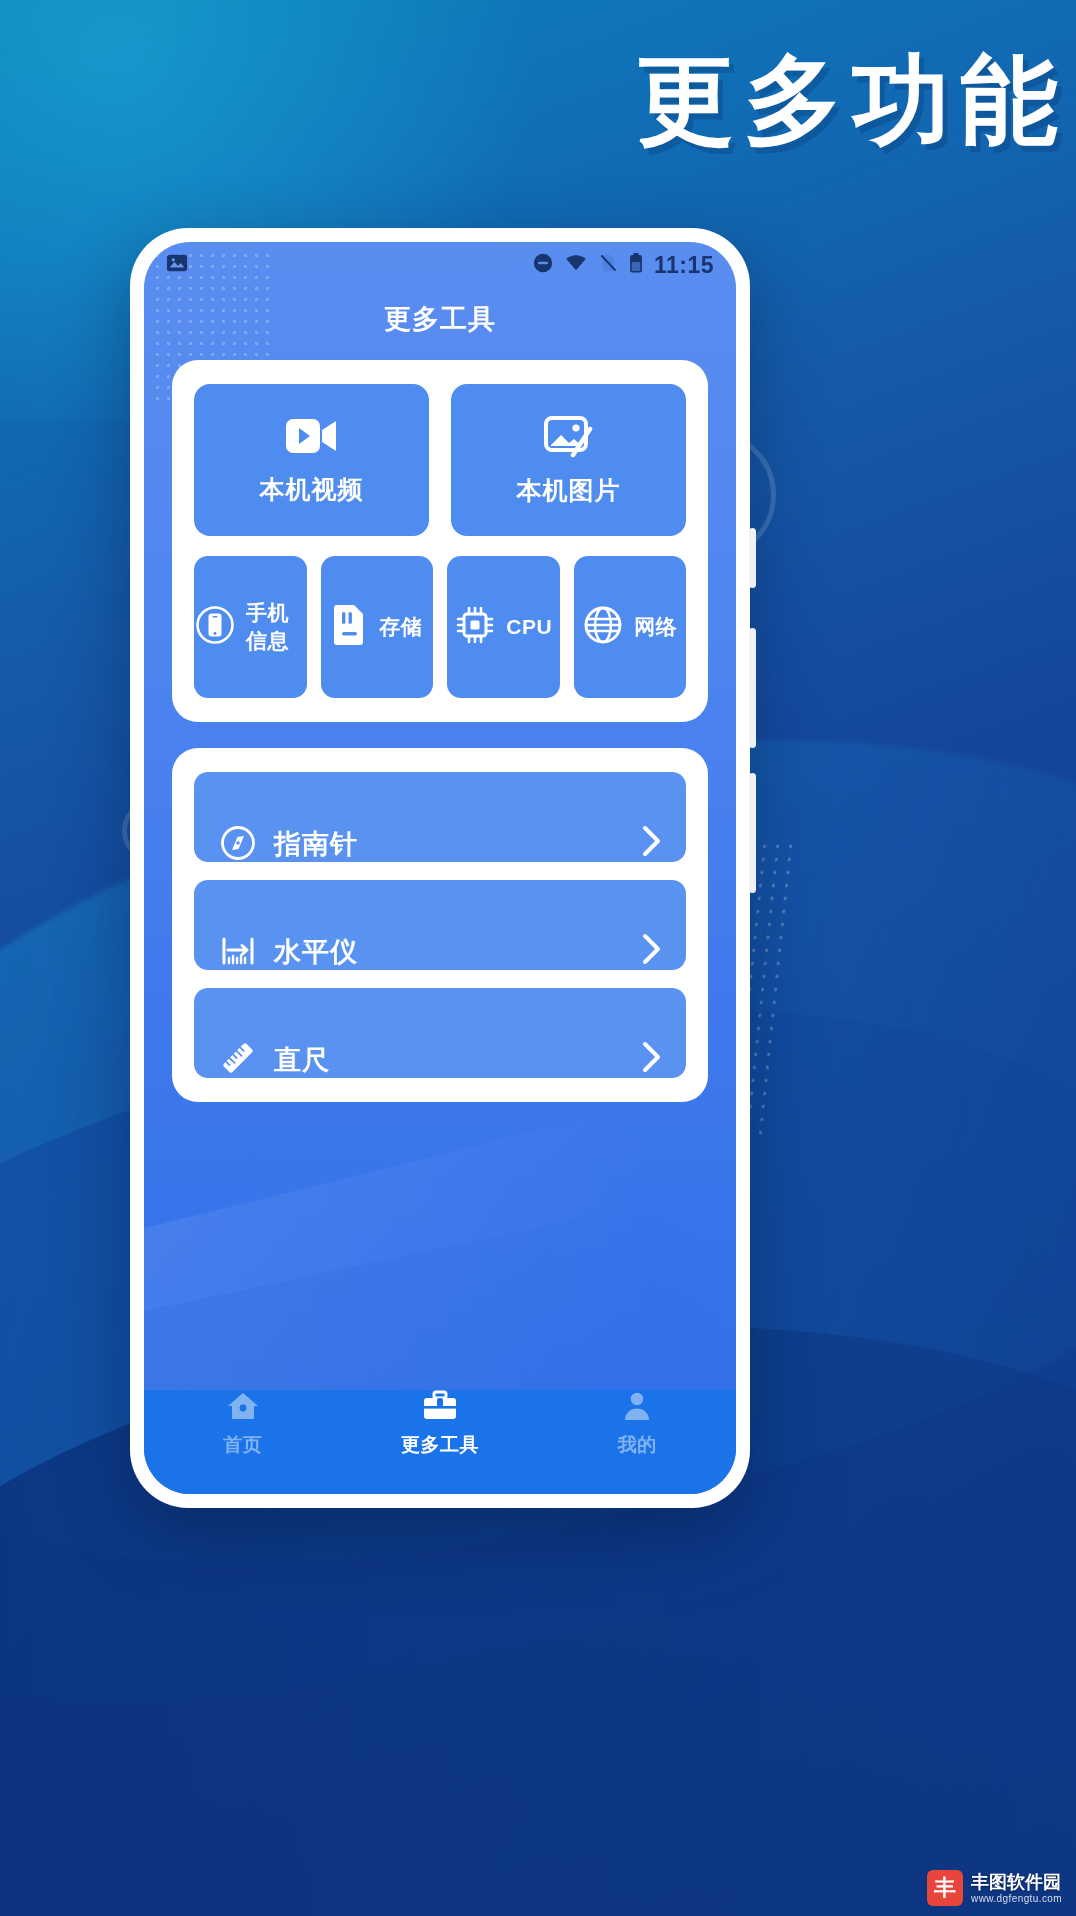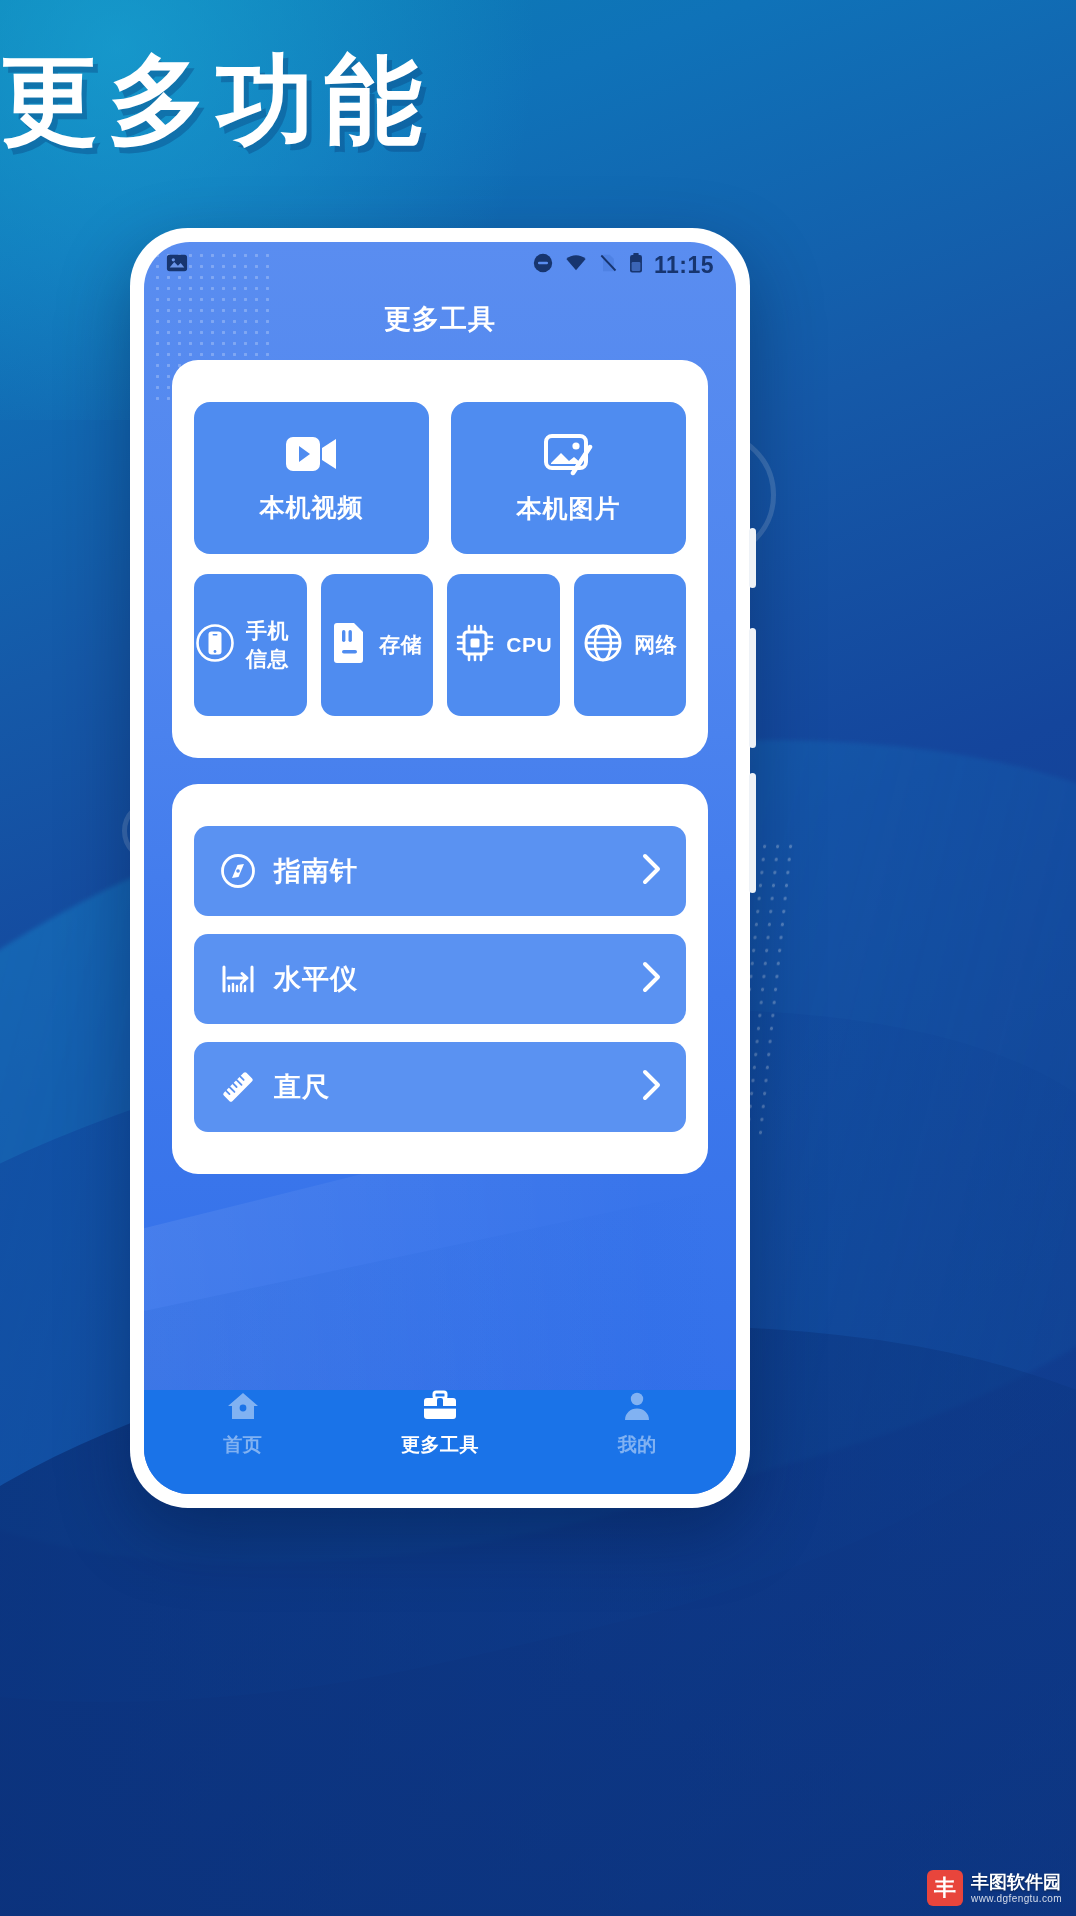--- a/index.html
+++ b/index.html
@@ -78,21 +78,21 @@
     background-image: radial-gradient(rgba(255,255,255,.30) 1.6px, transparent 1.8px);
     background-size: 13px 13px;
     transform: skewX(-6deg);
     opacity: .9;
   }
 
   
   #headline {
     position: absolute;
     top: 44px; left: 0; right: 8px;
-    text-align: left;
+    text-align: right;
     font-size: 98px;
     font-weight: bold;
     color: #ffffff;
     letter-spacing: 10px;
     line-height: 1.15;
     text-shadow: 5px 6px 0 rgba(8,60,120,.35);
     font-family: "DejaVu Sans", "Liberation Sans", sans-serif;
   }
 
   
@@ -180,21 +180,21 @@
     letter-spacing: 1px;
     z-index: 5;
   }
 
   
   .card {
     position: relative;
     margin: 0 28px 26px 28px;
     background: #ffffff;
     border-radius: 26px;
-    padding: 42px 22px;
+    padding: 24px 22px;
     z-index: 5;
   }
   #card-grid { margin-top: 10px; }
 
   .grid-big {
     display: flex;
     gap: 22px;
   }
   .tile-big {
     flex: 1;
@@ -229,21 +229,21 @@
     cursor: pointer;
   }
   .tile-small .t-label { font-size: 21px; font-weight: bold; letter-spacing: .5px; }
 
   
   .list-row {
     height: 90px;
     background: #5a92f2;
     border-radius: 14px;
     display: flex;
-    align-items: center;
+    align-items: flex-end;
     padding: 0 22px;
     margin-bottom: 18px;
     color: #fff;
     cursor: pointer;
   }
   .list-row:last-child { margin-bottom: 0; }
   .list-row .r-icon { width: 44px; display: flex; align-items: center; justify-content: center; }
   .list-row .r-label {
     margin-left: 14px;
     font-size: 27px;

